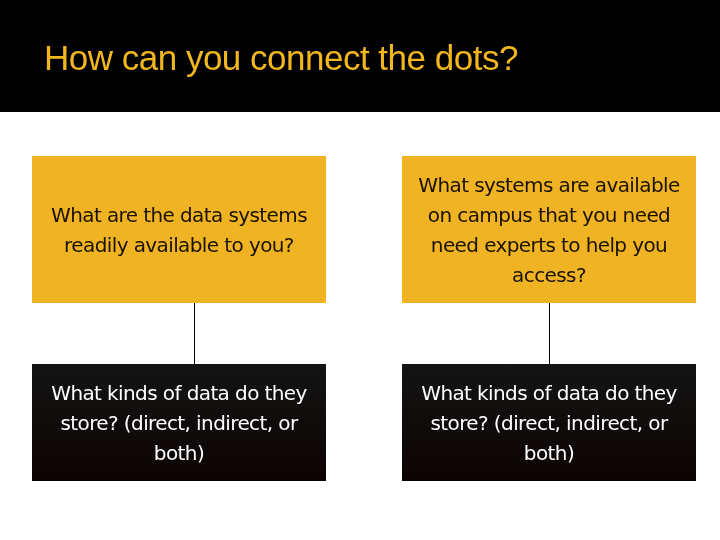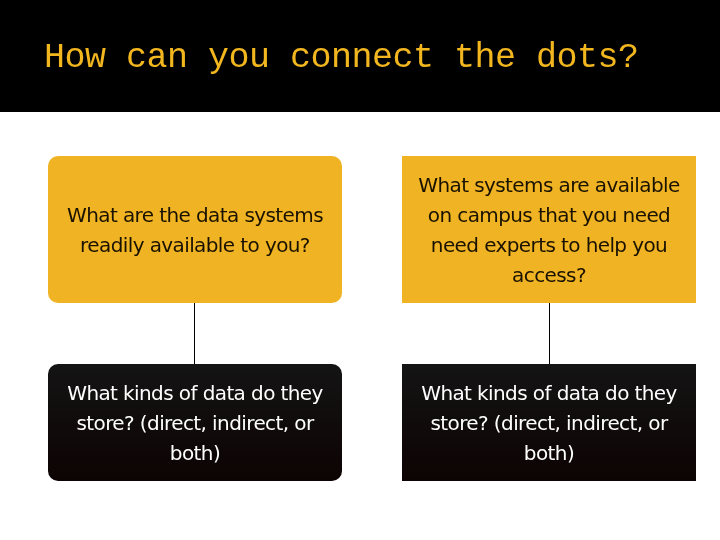--- a/index.html
+++ b/index.html
@@ -22,21 +22,21 @@
       left: 0; top: 0;
       width: 720px;
       height: 112px;
       background: #000000;
     }
     .title {
       position: absolute;
       left: 44px;
       top: 38px;
       margin: 0;
-      font-family: Liberation Mono, monospace;
+      font-family: Liberation Sans, sans-serif;
       font-weight: normal;
       font-size: 35px;
       letter-spacing: -0.5px;
       color: #f2b61f;
       white-space: nowrap;
     }
     .box {
       position: absolute;
       width: 294px;
       display: flex;
@@ -58,21 +58,21 @@
       height: 147px;
       background: #f0b323;
       color: #1a1200;
     }
     .box.dark {
       top: 364px;
       height: 117px;
       background: linear-gradient(to bottom, #141414 0%, #0d0303 100%);
       color: #ffffff;
     }
-    .col-left { left: 48px; border-radius: 10px; }
+    .col-left { left: 32px; }
     .col-right { left: 402px; }
     .connector {
       position: absolute;
       top: 303px;
       width: 1px;
       height: 61px;
       background: #000000;
     }
   </style>
 </head>

